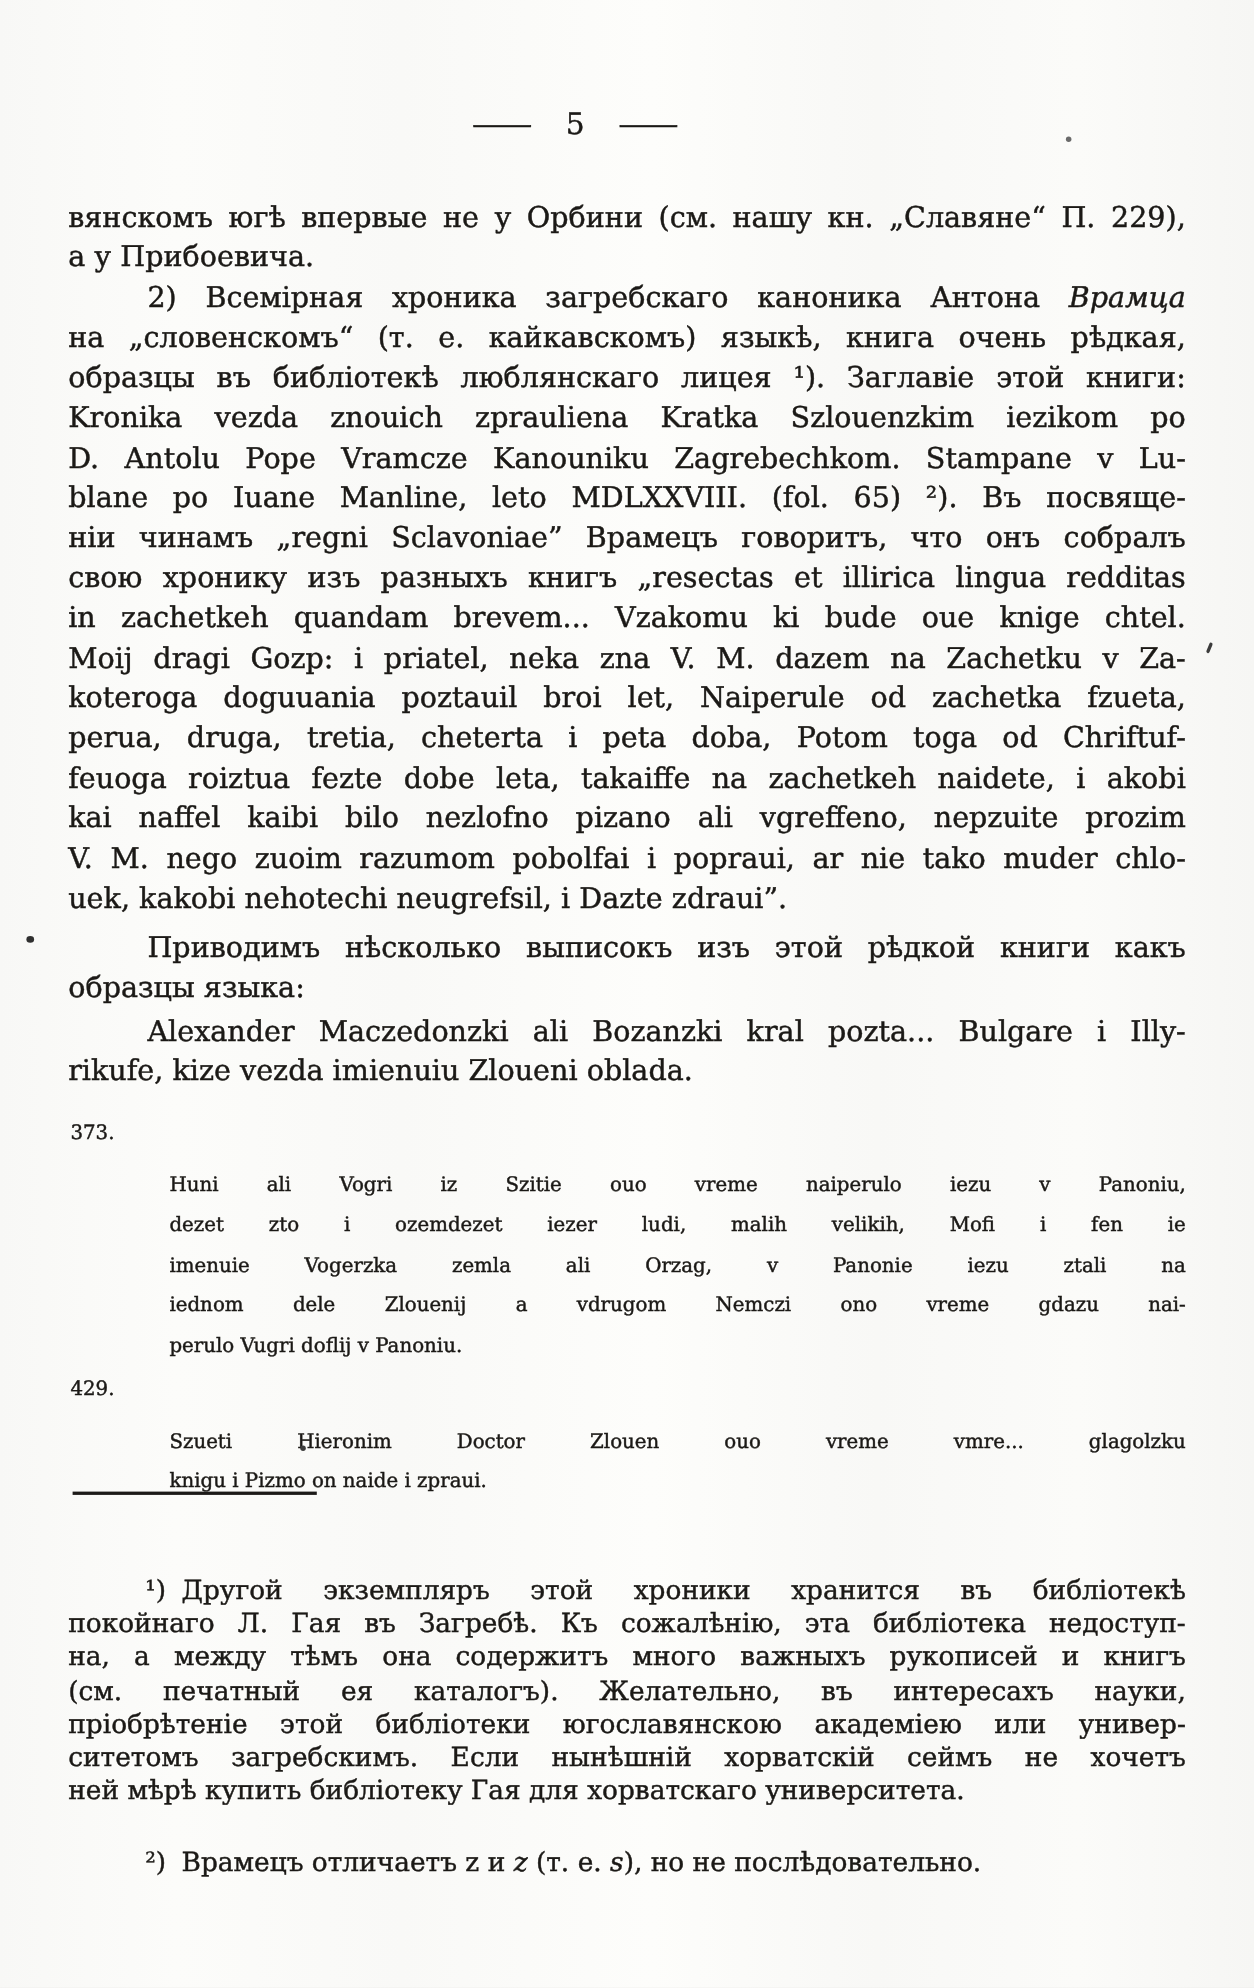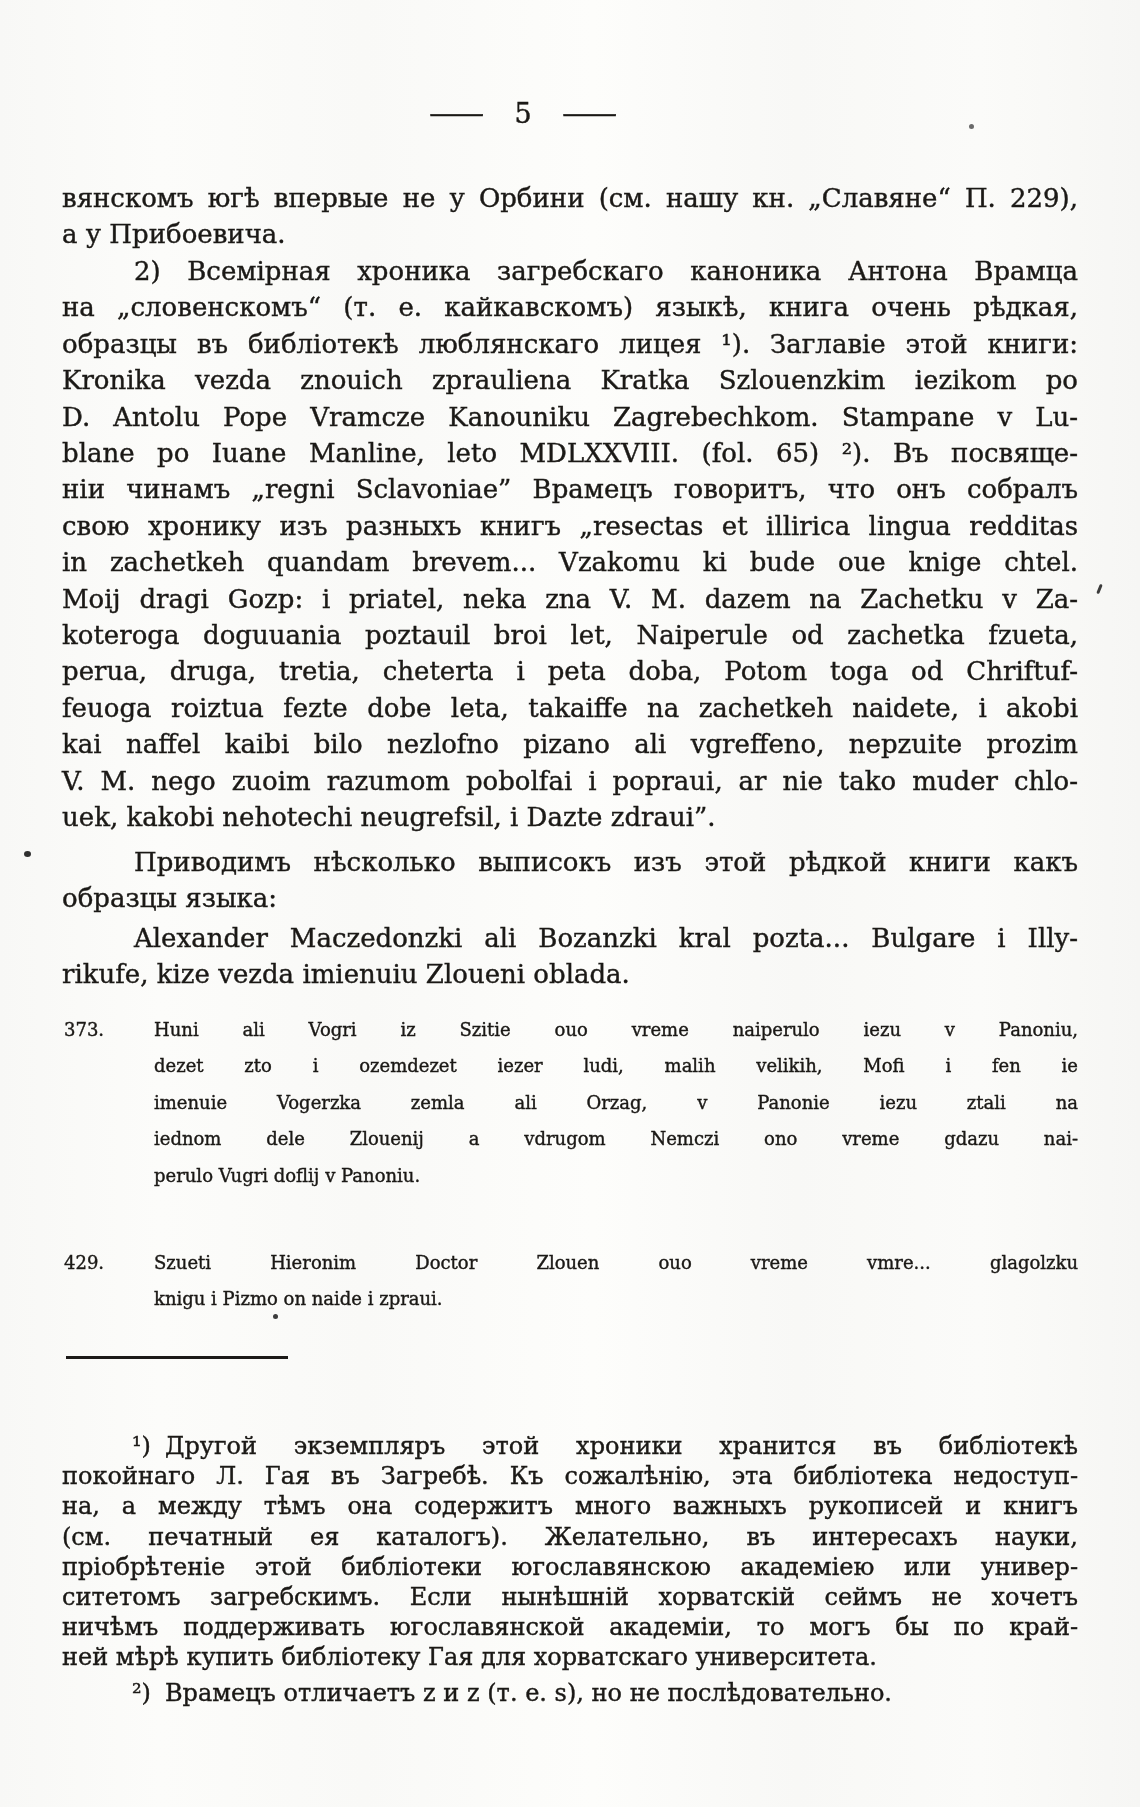--- a/index.html
+++ b/index.html
@@ -13,24 +13,24 @@
     -webkit-text-stroke: 0.4px #1b1916;
   }
   .pagenum { position: absolute; top: 97px; left: 0; width: 1046px; text-align: center; font-size: 27px; line-height: 34px; }
   .pagenum .dash { display: inline-block; transform: scaleX(2.1); }
   .pagenum .dl { margin-right: 44px; }
   .pagenum .dr { margin-left: 44px; }
   .tb { position: absolute; left: 62px; width: 1016px; font-size: 26px; line-height: 36.4px; }
   .line { text-align: justify; text-align-last: justify; }
   .line.end { text-align-last: left; }
   .ind { padding-left: 72px; }
-  .it { }
+  .it { font-style: italic; }
   .entry { position: absolute; left: 62px; width: 1016px; font-size: 18px; line-height: 36.4px; }
   .eno { position: absolute; left: 2px; top: 0; }
-  .etext { margin-left: 92px; }
+  .etext { margin-left: 92px; margin-top: 48px; }
   .rule { position: absolute; left: 66px; top: 1356px; width: 222px; height: 3px; background: #1c1a18; }
   .fn { position: absolute; left: 62px; width: 1016px; font-size: 24px; line-height: 30.2px; margin-top: 28px; }
   .fn .ind { padding-left: 70px; }
   .mk { margin-right: 14px; }
   .speck { position: absolute; background: #3c3c3c; border-radius: 50%; }
 </style>
 </head>
 <body>
 
 <div class="page">
@@ -98,21 +98,20 @@
 
   <section class="fn" style="top:1403px">
     <div class="line ind">
       <span class="mk">¹)</span><span>Другой экземпляръ этой хроники хранится въ библіотекѣ</span>
     </div>
     <div class="line">покойнаго Л. Гая въ Загребѣ. Къ сожалѣнію, эта библіотека недоступ-</div>
     <div class="line">на, а между тѣмъ она содержитъ много важныхъ рукописей и книгъ</div>
     <div class="line">(см. печатный ея каталогъ). Желательно, въ интересахъ науки,</div>
     <div class="line">пріобрѣтеніе этой библіотеки югославянскою академіею или универ-</div>
     <div class="line">ситетомъ загребскимъ. Если нынѣшній хорватскій сеймъ не хочетъ</div>
-    <div class="line">ничѣмъ поддерживать югославянской академіи, то могъ бы по край-</div>
     <div class="line end">ней мѣрѣ купить библіотеку Гая для хорватскаго университета.</div>
   </section>
 
   <section class="fn" style="top:1650px">
     <div class="line end ind">
       <span class="mk">²)</span><span>Врамецъ отличаетъ </span><span>z</span><span> и </span><span class="it">z</span><span> (т. е. </span><span class="it">s</span><span>), но не послѣдовательно.</span>
     </div>
   </section>
 
   <div class="speck" style="left:969px;top:124px;width:5px;height:5px;background:#6a6a6a"></div>

